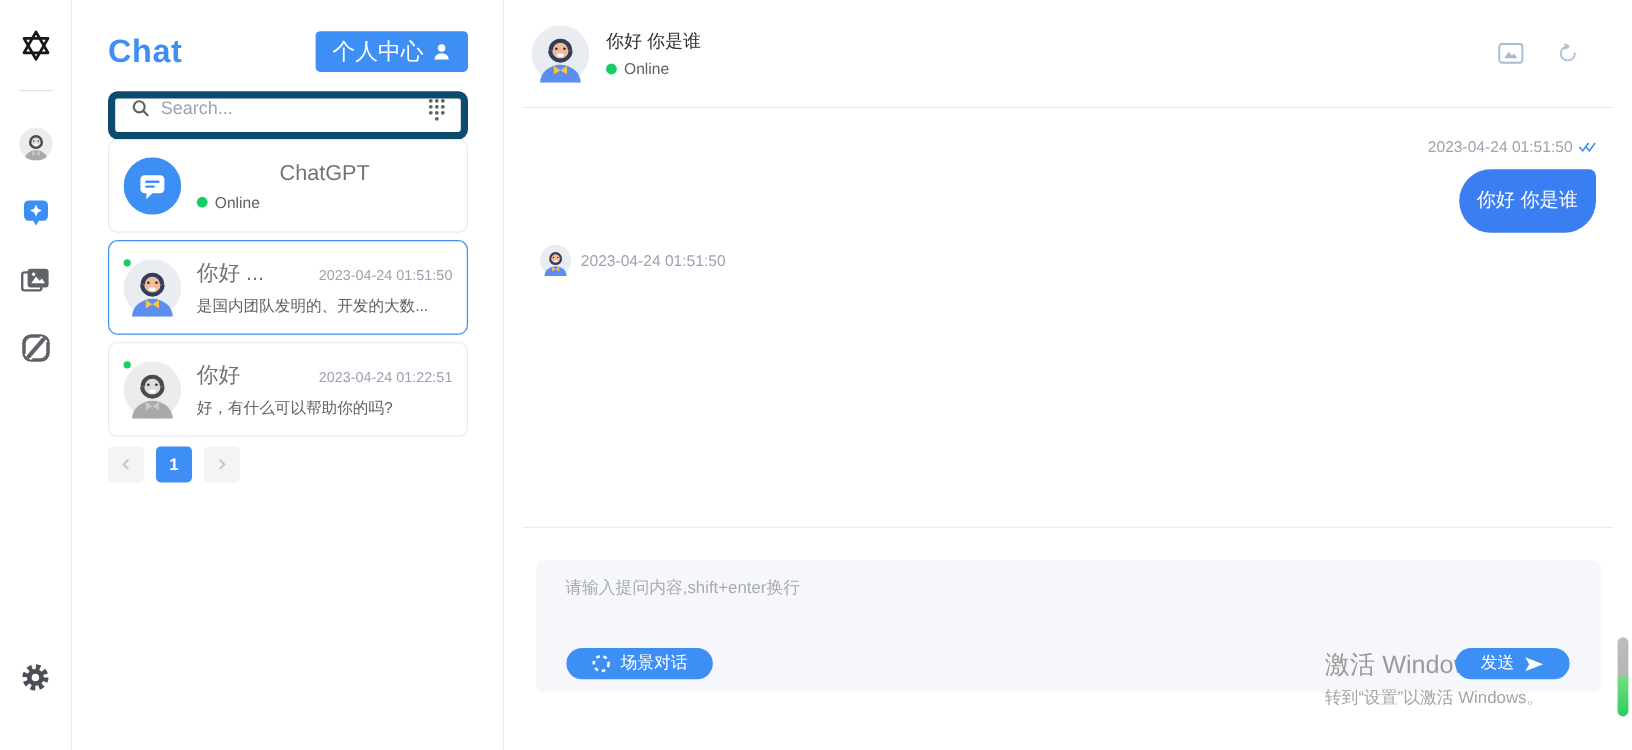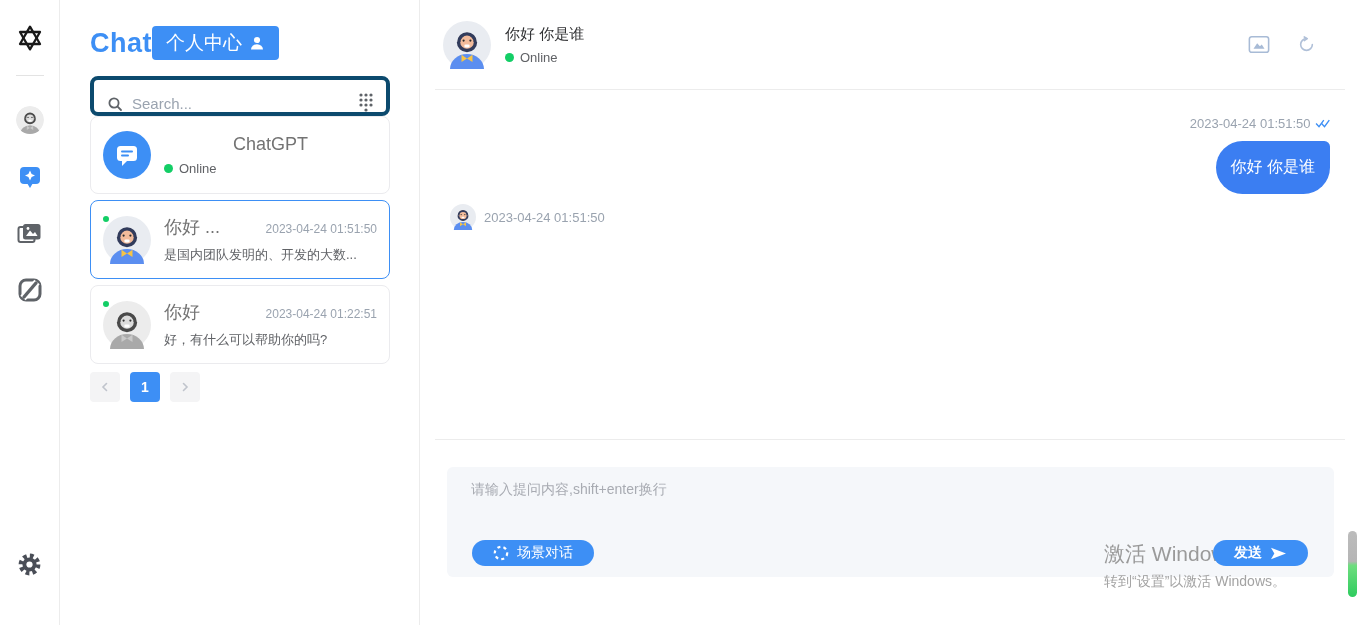--- a/index.html
+++ b/index.html
@@ -13,27 +13,27 @@
   .rail-item { display:flex; align-items:center; justify-content:center; cursor:pointer; }
   .rail-divider { width:28px; height:1px; background:#e3e3e3; margin:21px 0 30px; }
   .rail-gap { margin-top:30px; }
   .rail-spacer { flex:1; }
   .rail-gear { margin-bottom:47px; }
   .rail-avatar { width:28px; height:28px; border-radius:50%; overflow:hidden; }
 
   
   .panel { width:360px; flex:none; border-right:1px solid #ececec; background:#fff;
     padding:26px 29px 0 30px; }
-  .panel-top { display:flex; align-items:center; }
+  .panel-top { display:flex; align-items:center; justify-content:space-between; }
   .panel-title { font-size:27px; font-weight:700; color:#3d8ff5; letter-spacing:.5px; }
   .profile-btn { background:#3d8ff5; color:#fff; border:none; border-radius:4px;
     height:34px; padding:0 14px; font-size:19px; display:flex; align-items:center;
     gap:7px; cursor:pointer; font-family:inherit; }
-  .search-box { margin-top:16px; height:40px; border:4px solid #0c4a6e; border-radius:8px;
-    display:flex; align-items:flex-end; padding:0 13px; }
+  .search-box { margin-top:16px; height:40px; border:6px solid #0c4a6e; border-radius:8px;
+    display:flex; align-items:flex-start; padding:0 13px; }
   .search-box input { border:none; outline:none; flex:1; font-size:15px; color:#303133;
     margin-left:9px; background:transparent; font-family:inherit; }
   .search-box input::placeholder { color:#9aa3af; }
   .recent-row { margin:21px 2px 10px; display:flex; align-items:center; justify-content:space-between; }
   .recent-label { font-size:11px; color:#8c96a5; letter-spacing:.6px; font-weight:400; }
   .icon-btn { background:none; border:none; cursor:pointer; display:flex; align-items:center; padding:0; }
 
   .chat-item { border:1px solid #ebebee; border-radius:8px; padding:14px 12px;
     display:flex; align-items:center; gap:13px; margin-bottom:6px; cursor:pointer; background:#fff; }
   .chat-item.selected { border-color:#3d8ff5; }
@@ -81,21 +81,21 @@
   .composer { padding:27px 11px 0 12px; }
   .composer-box { position:relative; height:110px; background:#f5f7fa; border-radius:6px;
     padding:14px 24px; }
   .composer-box textarea { width:70%; height:44px; background:transparent; border:none;
     outline:none; resize:none; font-size:14px; color:#333; font-family:inherit; }
   .composer-box textarea::placeholder { color:#a8abb2; }
   .pill-btn { position:absolute; bottom:11px; height:26px; border:none; border-radius:19px;
     background:#3d8ff5; color:#fff; font-size:14px; display:flex; align-items:center;
     gap:8px; padding:0 21px; cursor:pointer; z-index:2; font-family:inherit;justify-content:center; }
   .scene-btn { left:25px; }
-  .send-btn { right:26px;font-weight:bold; }
+  .send-btn { right:26px; }
 
   .watermark { position:absolute; left:684px; top:540px; z-index:1; pointer-events:none; }
   .wm1 { font-size:21px; color:#9a9a9a; }
   .wm2 { font-size:14px; color:#a3a3a3; margin-top:5px; }
 
   .scroll-pill { position:absolute; right:3px; top:531px; width:9px; height:66px;
     border-radius:5px; z-index:3; cursor:grab;
     background:linear-gradient(#bcbcbc 0%, #b5b5b5 46%, #6fdd7f 52%, #2ecc5f 100%); }
 </style>
 </head>

